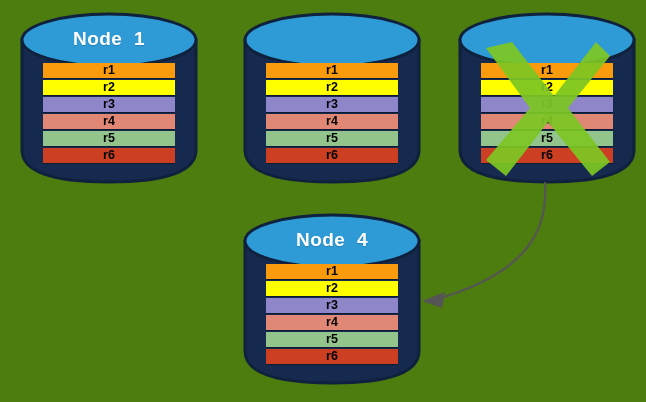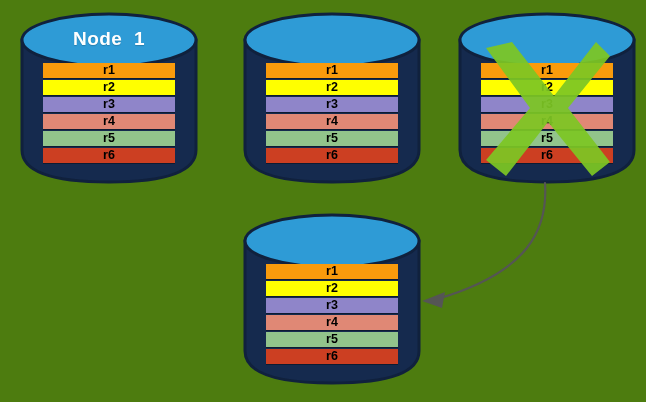--- a/index.html
+++ b/index.html
@@ -164,20 +164,21 @@
         </g>
       </svg>
     </div>
   </div>
 
   <div class="node" style="left:243px; top:211px; width:178px; height:174px;">
     <svg width="178" height="174" viewBox="0 0 178 174">
       <path d="M2,30 L2,140 Q2,172 89,172 Q176,172 176,140 L176,30 Z" fill="#152a4e" stroke="#10213d" stroke-width="3"></path>
       <ellipse cx="89" cy="30" rx="87" ry="26" fill="#2e9bd6" stroke="#10213d" stroke-width="3"></ellipse>
     </svg>
+    <div class="node-label" style="top:18px;">Node  4</div>
     <div class="rows" style="top:53px;">
       <div class="row" style="width:132px; background:#f99b0c;">
         <span class="row-label">r1</span>
       </div>
       <div class="row" style="width:132px; background:#ffff00;">
         <span class="row-label">r2</span>
       </div>
       <div class="row" style="width:132px; background:#8f85c9;">
         <span class="row-label">r3</span>
       </div>

